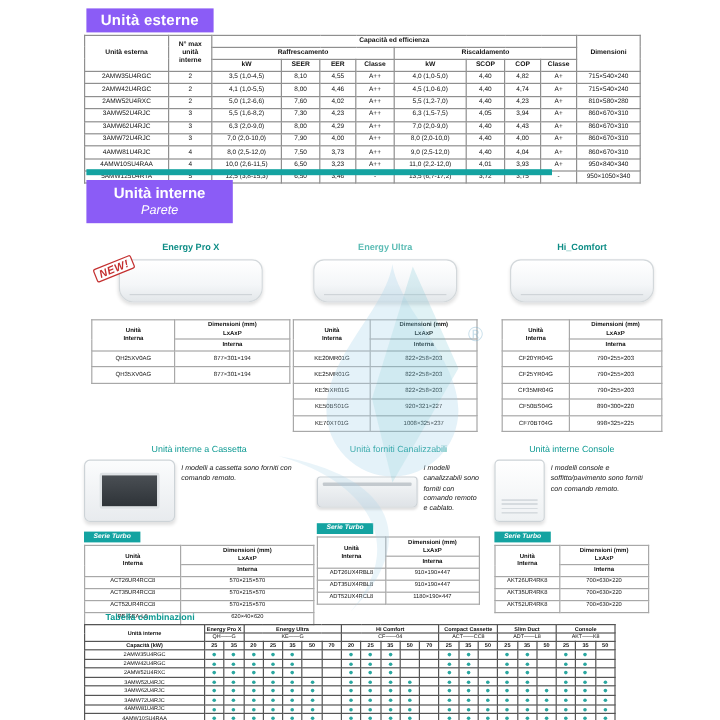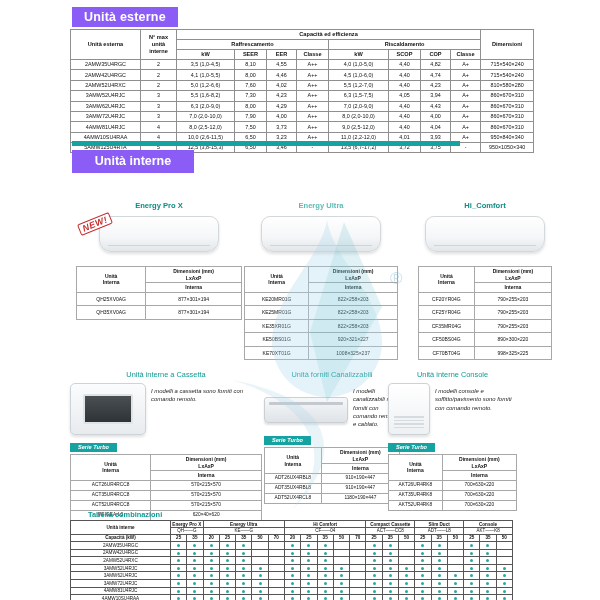--- a/index.html
+++ b/index.html
@@ -56,21 +56,21 @@
   .mini th{font-weight:bold;}
   .mini col.c-unit{width:42%;}
   .mini col.c-dim{width:58%;}
   .parete-mini td{height:10.5px;}
   .spec-mini td{height:7px;font-size:4.8px;}
 
   
   .spec{top:370px;}
   #spec-0{left:70px;width:192px;}
   #spec-1{left:264px;width:136px;}
-  #spec-2{left:388px;width:129px;}
+  #spec-2{left:412px;width:129px;}
   .spec-title{color:#0e9a93;font-weight:normal;font-size:7.4px;text-align:center;}
   .spec-body{display:flex;gap:5px;margin-top:4px;align-items:flex-start;}
   .note{font-size:5.9px;font-style:italic;line-height:1.4;color:#222;padding-top:4px;}
   .serie{display:inline-block;background:#14a3a1;color:#fff;font-size:5.6px;font-weight:bold;
     font-style:italic;padding:1px 8px 1.5px;margin:5px 0 0;}
   .spec .mini{margin-top:1px;}
 
   
   .cassette{width:74px;height:50px;border-radius:5px;flex:0 0 auto;
     background:linear-gradient(180deg,#fbfcfd,#e8ebee);border:1px solid #cdd3d7;
@@ -264,20 +264,21 @@
         <td>-</td>
         <td>950×1050×340</td>
       </tr>
     </tbody>
 </table>
 
 <div class="abs" id="section-bar"></div>
 
 <div class="abs teal-box" id="indoor-title">
   <div class="l1">Unità interne</div>
+  <div class="l2">Parete</div>
 </div>
 
 <div class="abs product-col" id="prod-0">
   <div class="prod-name">Energy Pro X</div>
   <div class="unit-img-wrap">
     <div class="wall-unit"></div>
     <div class="new-stamp">NEW!</div>
   </div>
   <table class="mini parete-mini">
     <colgroup>

